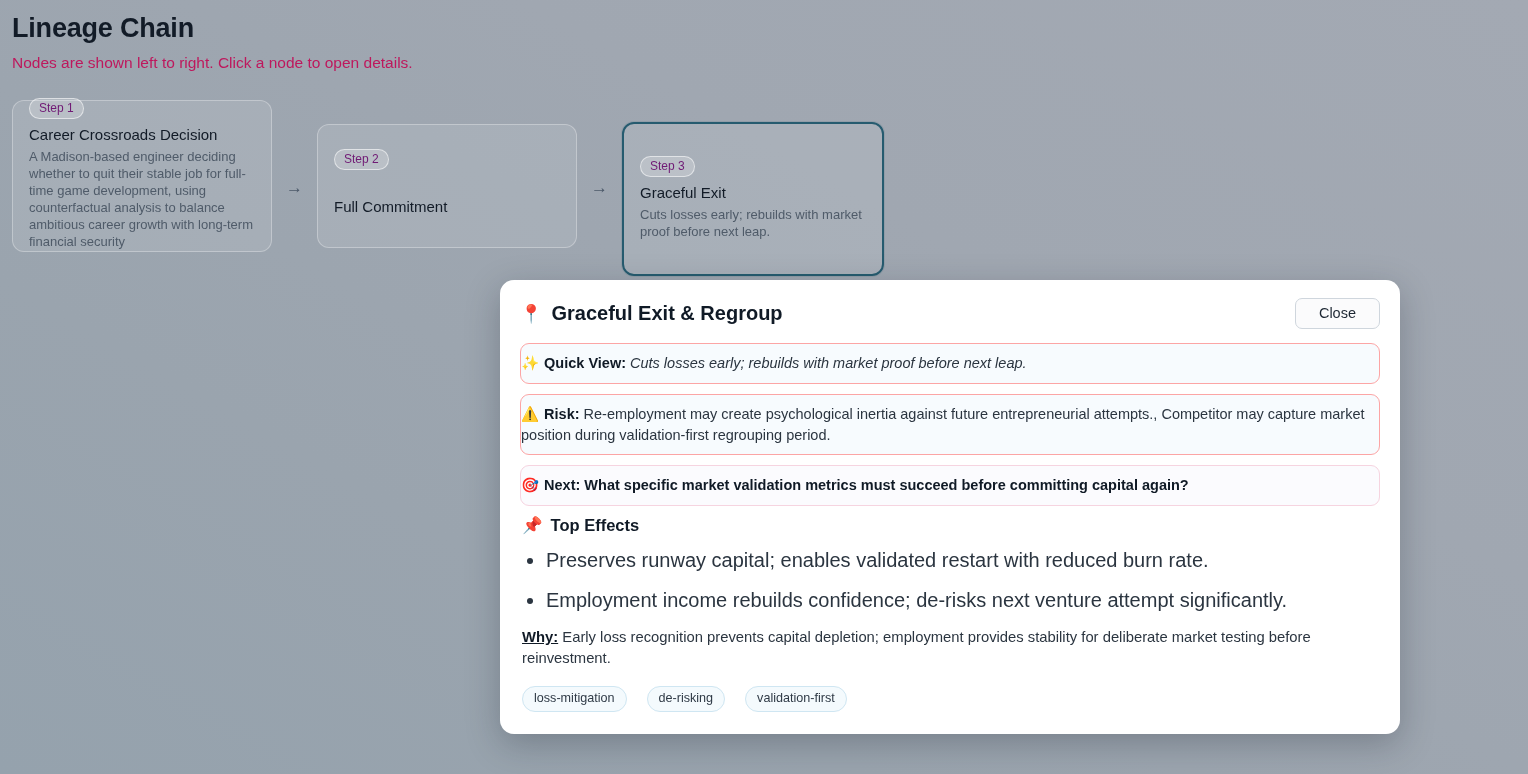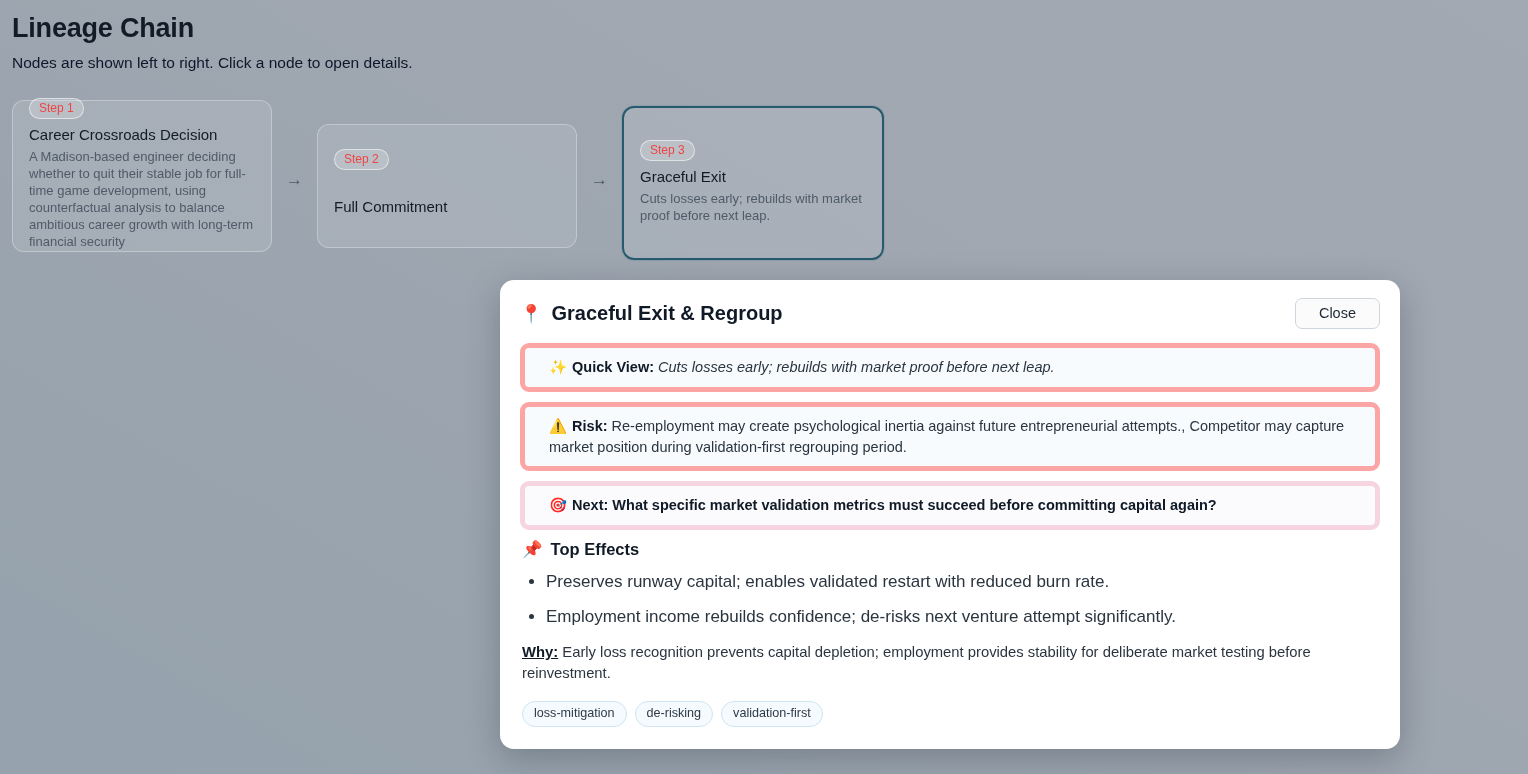--- a/index.html
+++ b/index.html
@@ -21,21 +21,21 @@
   .page-title {
     font-size: 27px;
     font-weight: bold;
     letter-spacing: -0.2px;
     color: #121b27;
     margin: 0 0 10px 0;
     line-height: 1.1;
   }
   .page-sub {
     font-size: 15.5px;
-    color: #0f172a;
+    color: #be185d;
     margin: 0 0 12px 0;
     line-height: 1.2;
   }
   .breadcrumb {
     font-size: 12.5px;
     color: #4b5666;
     margin: 0;
     line-height: 1.2;
   }
 
@@ -55,29 +55,29 @@
     display: flex;
     flex-direction: column;
     justify-content: center;
     cursor: pointer;
   }
   .node-card.tall { height: 152px; padding-top: 12px; }
   .node-card.mid  { height: 124px; margin-top: 24px; gap: 21px; }
   .node-card.active {
     border: 2px solid #265b6f;
     height: 154px;
-    margin-top: 6px;
+    margin-top: 22px;
     width: 262px;
     box-shadow: 0 0 0 1px rgba(38,91,111,0.12);
   }
   .step-pill {
     display: inline-block;
     align-self: flex-start;
     font-size: 12px;
-    color: #ef4444;
+    color: #701a75;
     background: rgba(255,255,255,0.22);
     border: 1px solid rgba(255,255,255,0.55);
     border-radius: 999px;
     padding: 2px 9px 3px 9px;
     margin-bottom: 7px;
     line-height: 1.2;
   }
   .node-title {
     font-size: 15px;
     font-weight: normal;
@@ -133,23 +133,23 @@
     border: 1px solid #cfd6dd;
     border-radius: 7px;
     padding: 6px 23px;
     cursor: pointer;
     font-family: "Liberation Sans", sans-serif;
     line-height: 1.2;
   }
 
   .info-row {
     background: #f7fbfe;
-    border: 5px solid #fca5a5;
+    border: 1px solid #fca5a5;
     border-radius: 9px;
-    padding: 9px 24px;
+    padding: 9px 0;
     margin-bottom: 10px;
     font-size: 14.5px;
     color: #2b3540;
     line-height: 1.42;
   }
   .info-row .ic { margin-right: 5px; }
   .info-row b { color: #101a26; }
   .info-row .quick-text { font-style: italic; color: #2b3540; }
   .info-row.next {
     border-color: #f6d4e0;
@@ -165,35 +165,35 @@
     font-size: 16.5px;
     font-weight: bold;
     color: #101a26;
     margin: 4px 0 10px 2px;
   }
   .effects {
     margin: 0 0 12px 0;
     padding-left: 26px;
   }
   .effects li {
-    font-size: 17px;
+    font-size: 20px;
     color: #2b3540;
     line-height: 1.45;
     margin-bottom: 2px;
     margin-top: 11px;
   }
   .why {
     font-size: 14.8px;
     color: #2b3540;
     line-height: 1.45;
     margin: 0 0 16px 2px;
   }
   .why b { color: #101a26; text-decoration: underline; }
 
-  .tags { display: flex; gap: 8px; padding-left: 2px; flex-wrap: wrap; align-items: flex-end; }
+  .tags { display: flex; gap: 20px; padding-left: 2px; flex-wrap: wrap; align-items: flex-end; }
   .tag {
     font-size: 12.6px;
     color: #2f3a46;
     background: #f4fafd;
     border: 1px solid #cfe6f2;
     border-radius: 999px;
     padding: 4px 11px 5px 11px;
     line-height: 1.2;
     cursor: pointer;
   }

